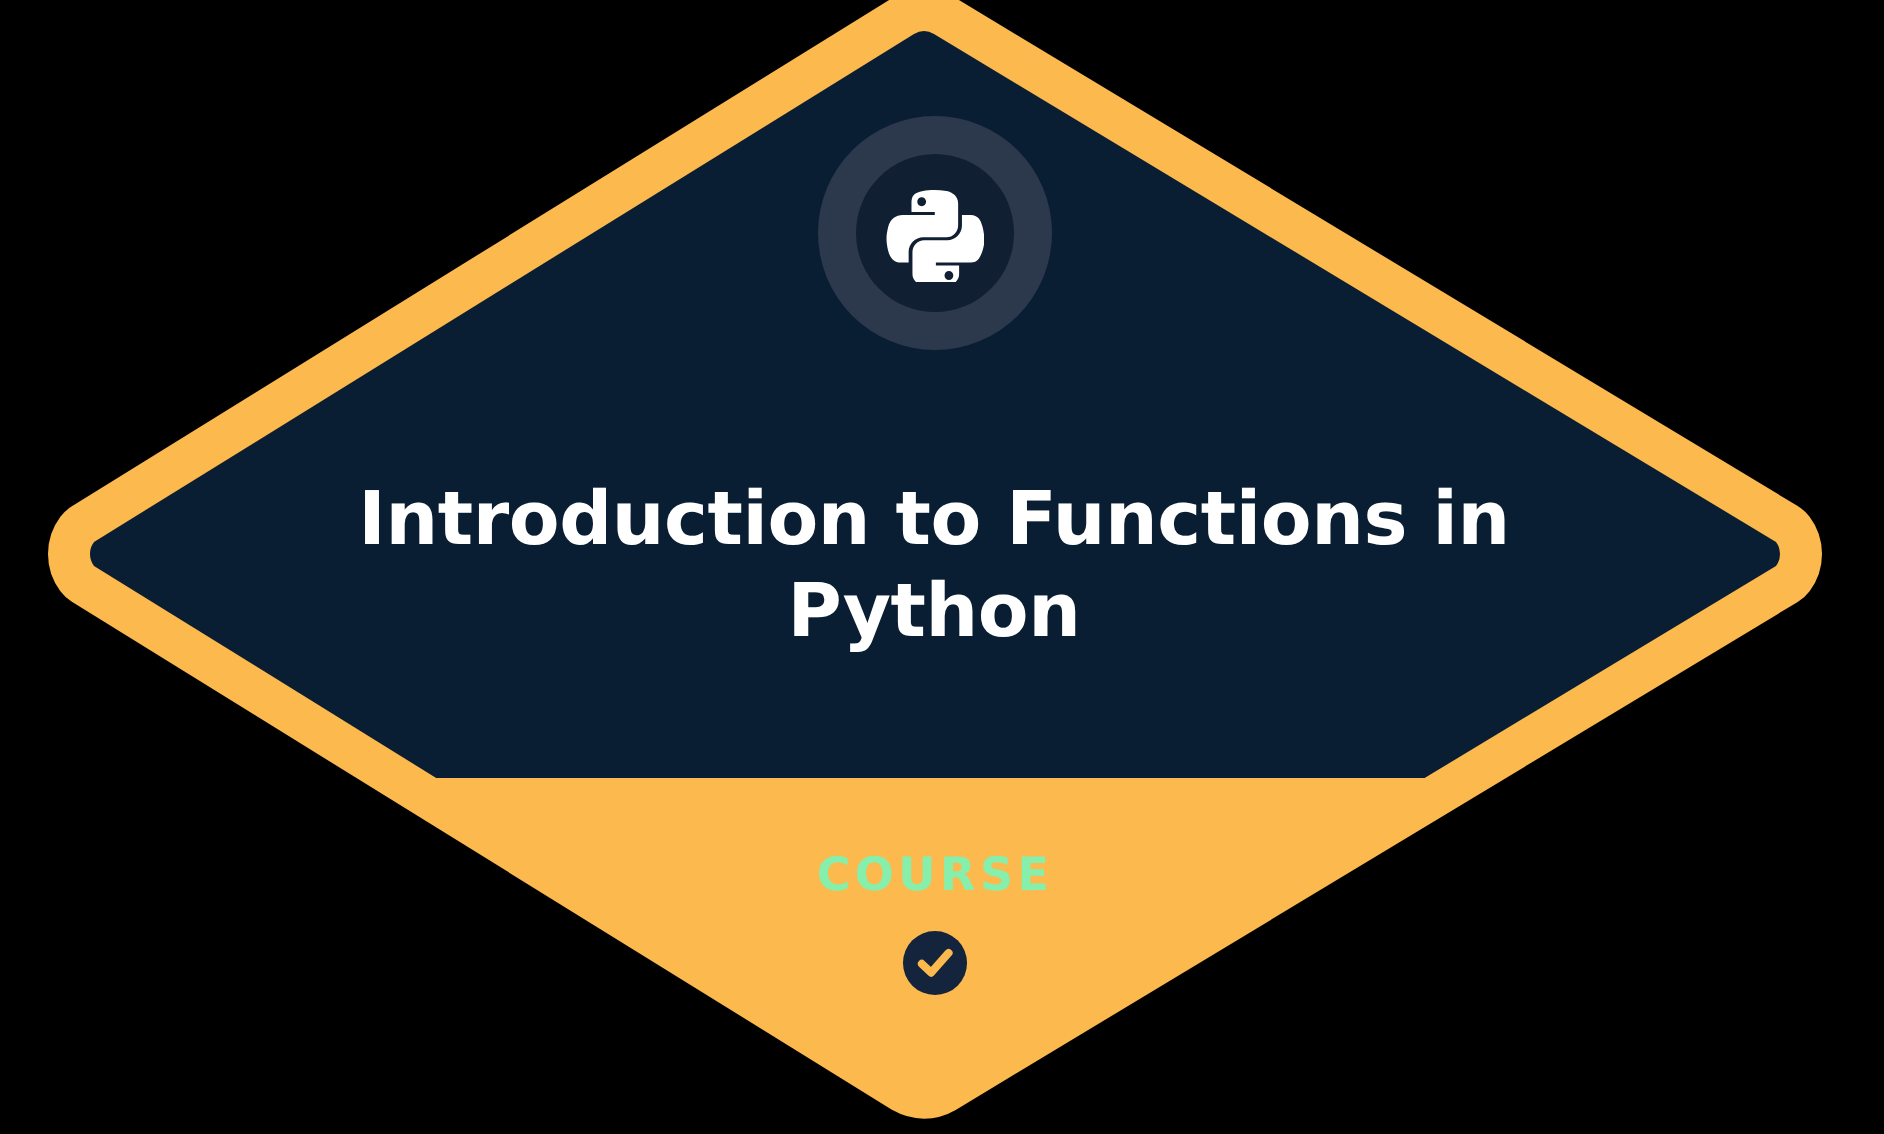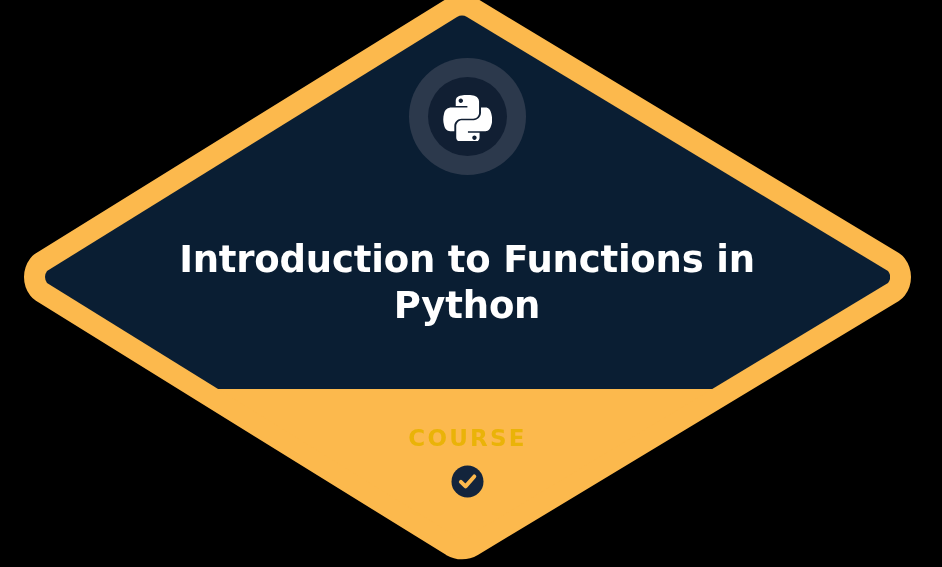--- a/index.html
+++ b/index.html
@@ -91,21 +91,21 @@
 
   
   #status-block {
     position: absolute;
     left: 240px;
     top: 406px;
     width: 455px;
     text-align: center;
   }
   #status-text {
-    color: #eab308;
+    color: #86efac;
     font-size: 23px;
     font-weight: bold;
     line-height: 35px;
     letter-spacing: 2.2px;
     font-family: "DejaVu Sans", "Liberation Sans", sans-serif;
   }
   #check-badge {
     margin: 9px auto 0 auto;
     width: 33px;
     height: 33px;

